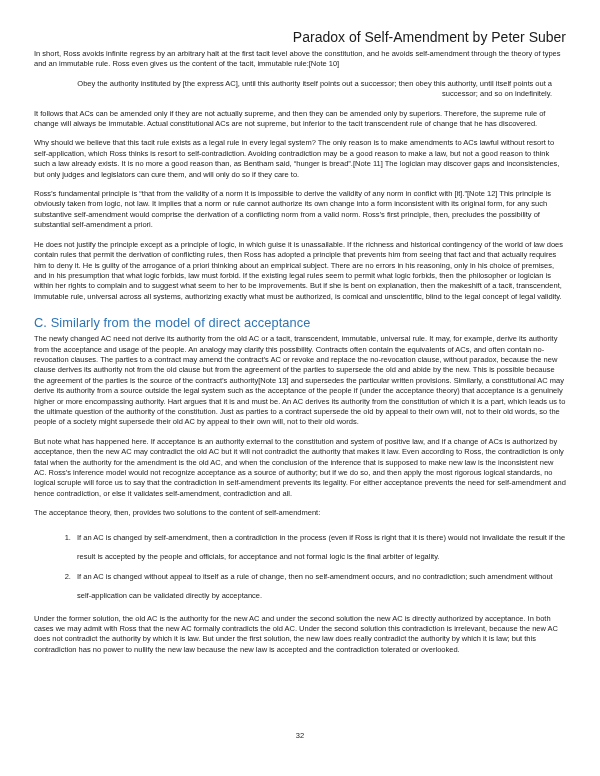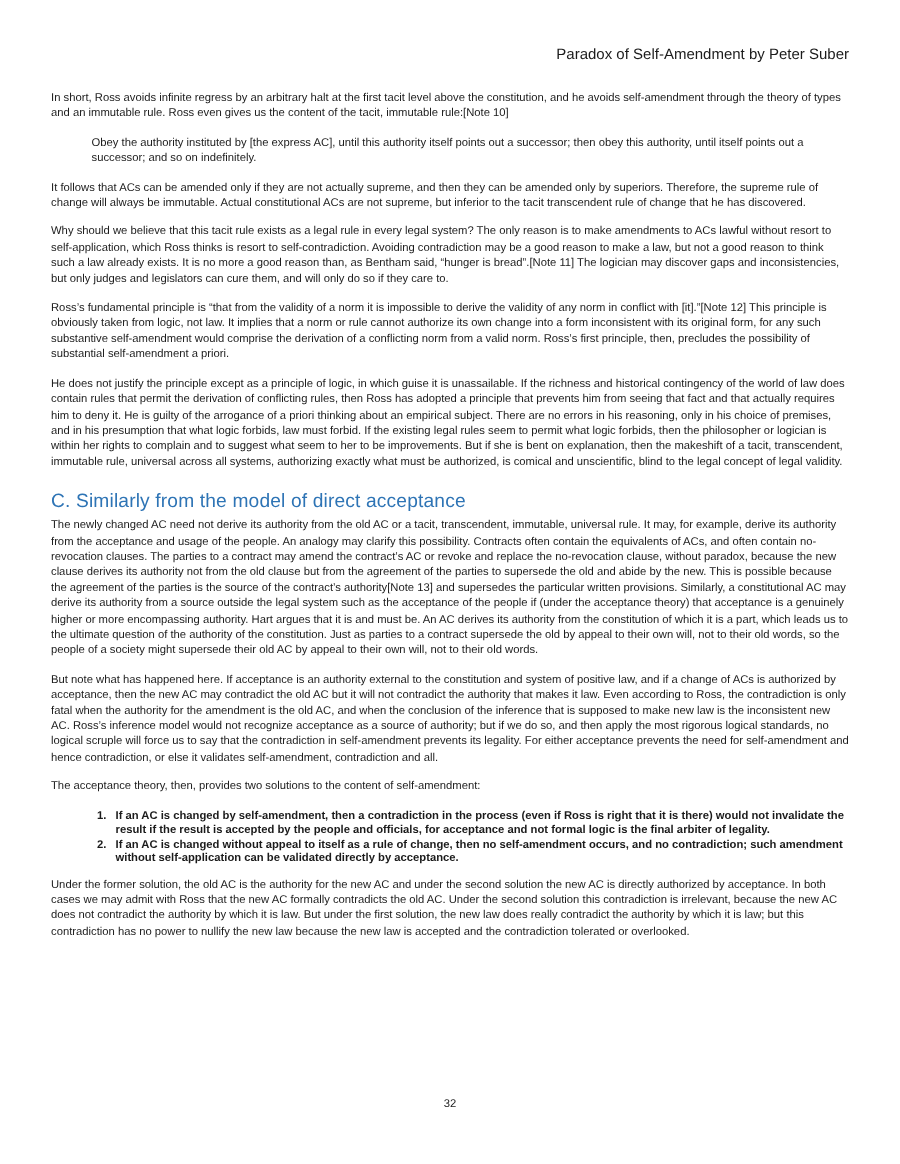--- a/index.html
+++ b/index.html
@@ -18,53 +18,53 @@
   .page {
     position: relative;
     width: 600px;
     height: 776px;
     background: var(--page-bg);
     padding: 32px 34px 0 34px;
     overflow: hidden;
   }
   .doc-header {
     text-align: right;
-    font-size: 10px;
+    font-size: 14px;
     line-height: 10px;
-    margin-bottom: 18px;
+    margin-bottom: 7px;
   }
   p.para {
     font-size: 7.5px;
     line-height: 10.4px;
     margin-bottom: 9px;
     text-align: left;
   }
   .blockquote {
     font-size: 7.5px;
     line-height: 10.4px;
     margin: 0 14px 9px 27px;
+    text-align: right;
   }
   h2.section-heading {
     color: var(--heading-color);
     font-weight: 400;
     font-size: 12.8px;
     line-height: 15px;
     margin: 13px 0 4px 0;
     letter-spacing: 0.1px;
   }
   ol.solutions-list {
     margin: 0 0 9px 24px;
     padding-left: 15px;
   }
   ol.solutions-list li {
     font-size: 7.5px;
-    line-height: 9px;
+    line-height: 19px;
     padding-left: 4px;
     margin-bottom: 1px;
-    font-weight: bold;
   }
   .page-number {
     position: absolute;
     bottom: 36px;
     left: 0;
     width: 100%;
     text-align: center;
     font-size: 7.5px;
   }
 </style>

